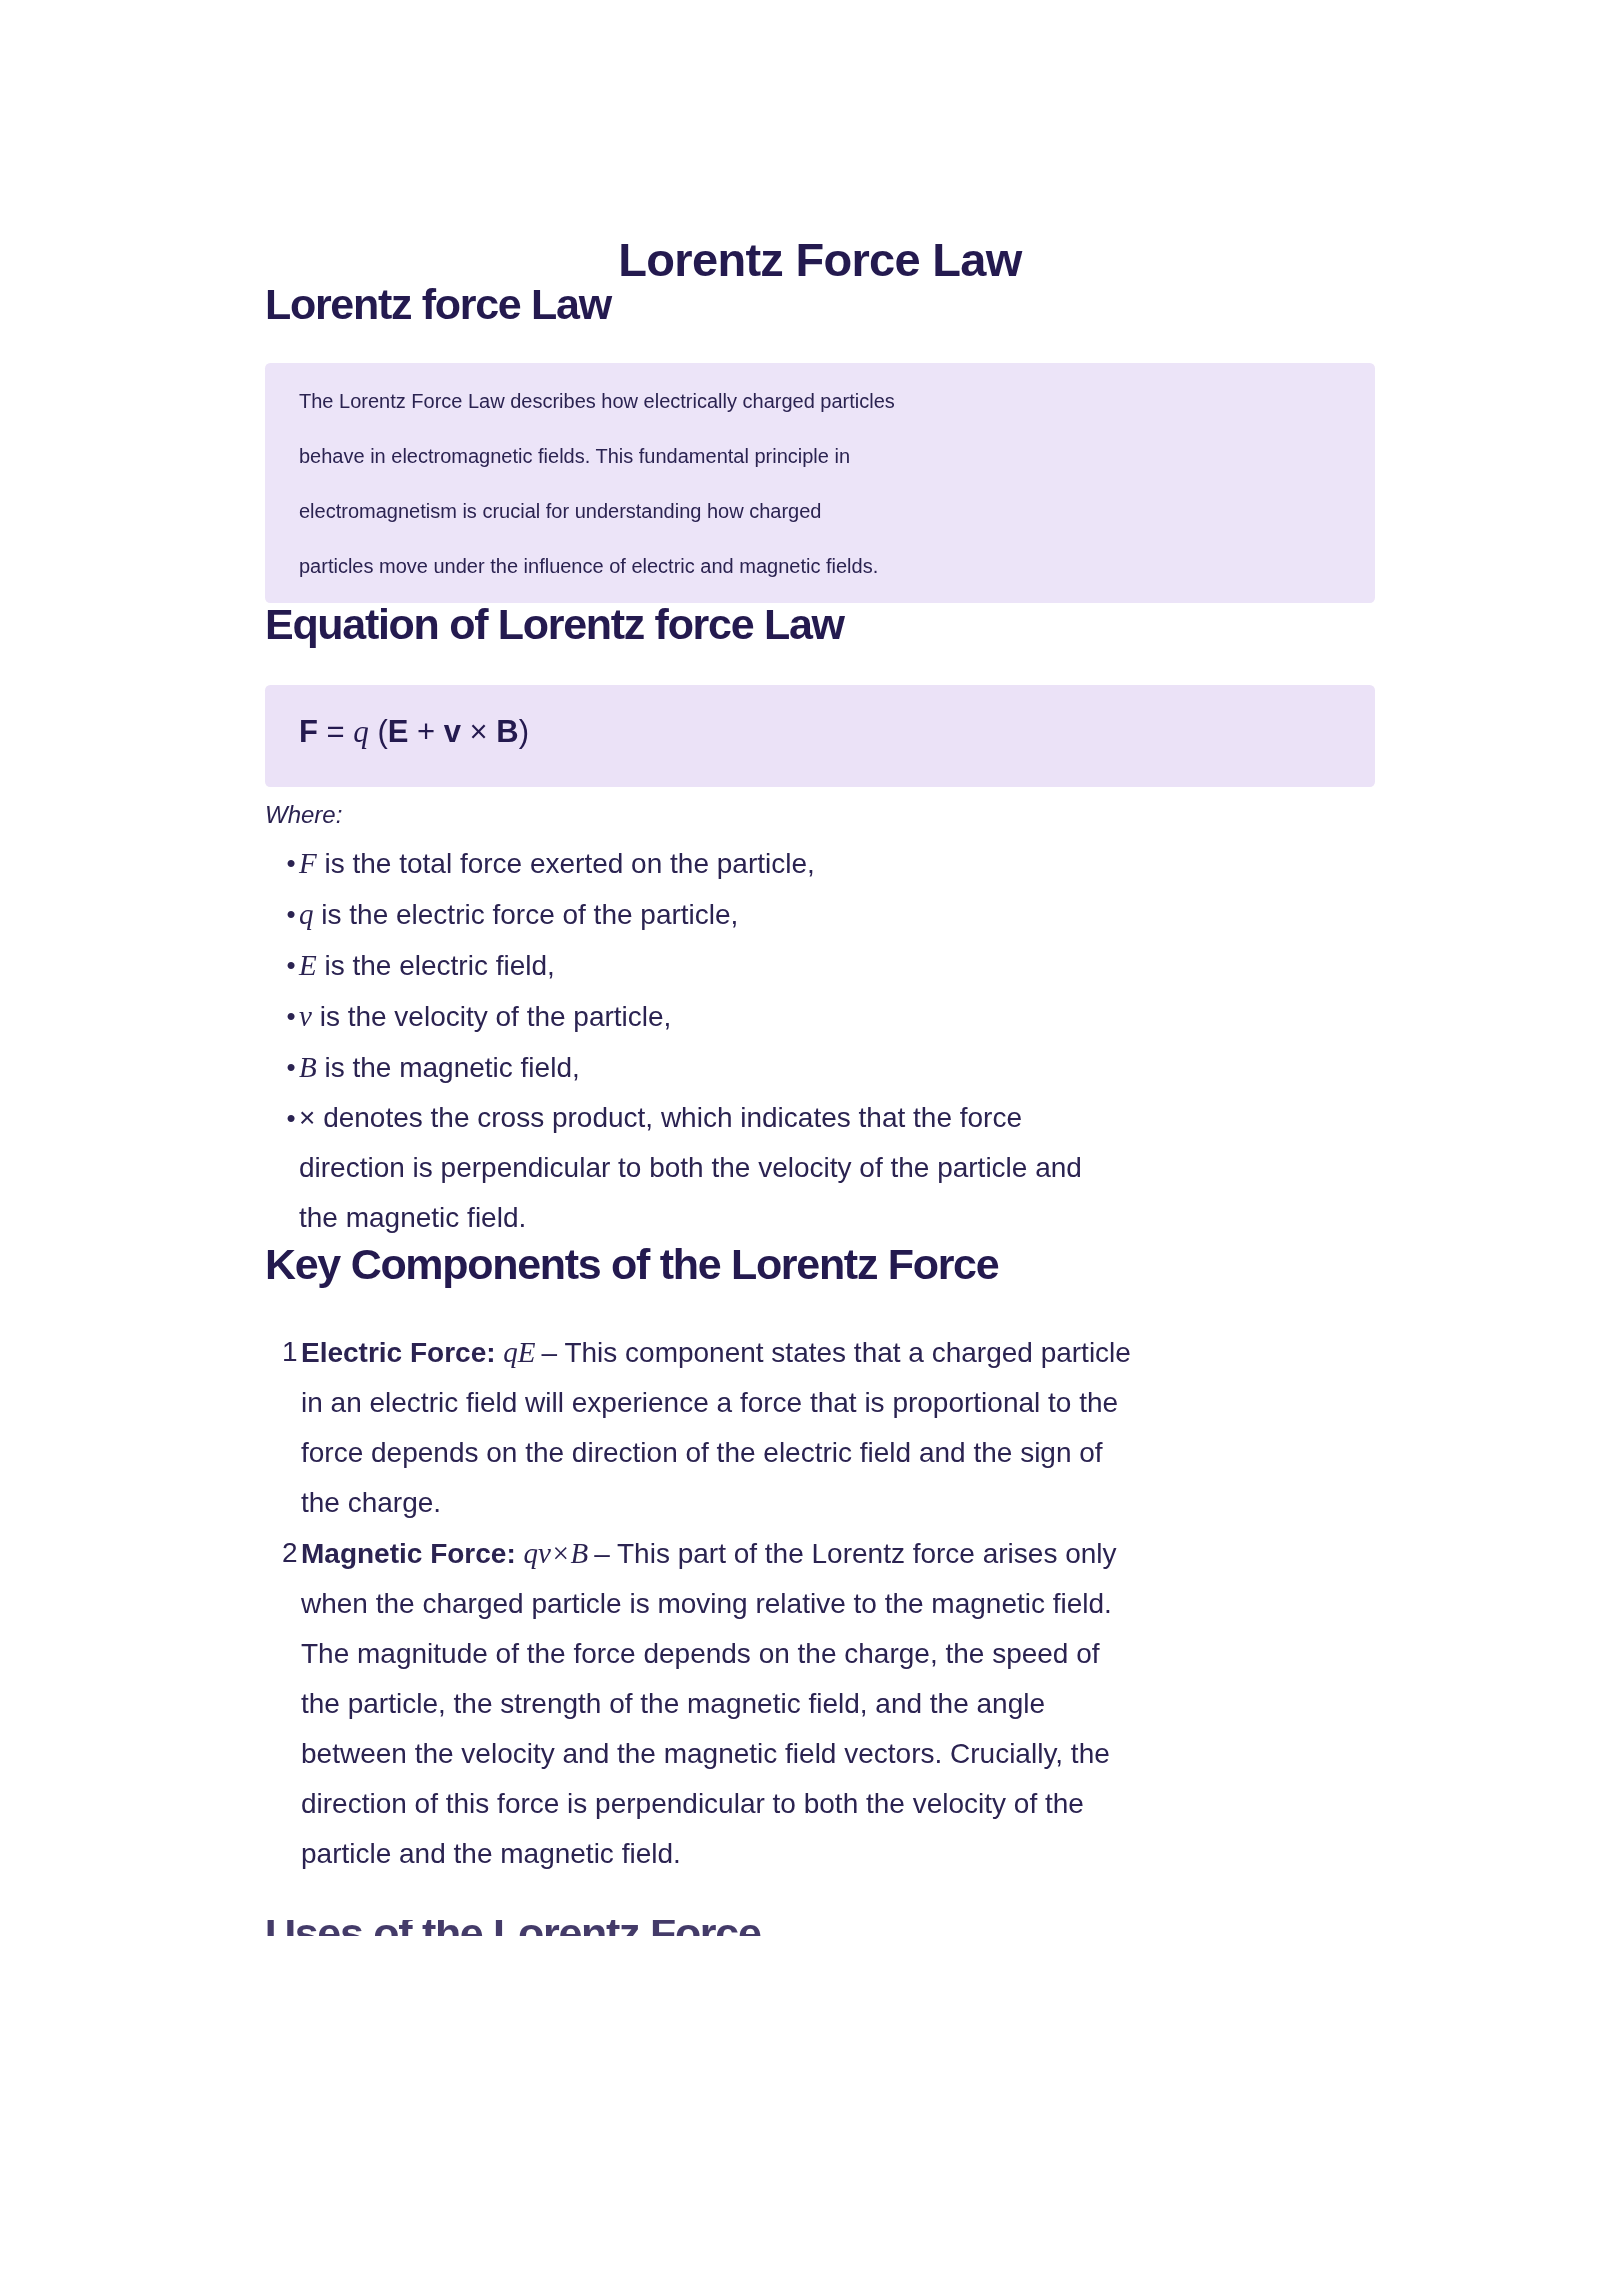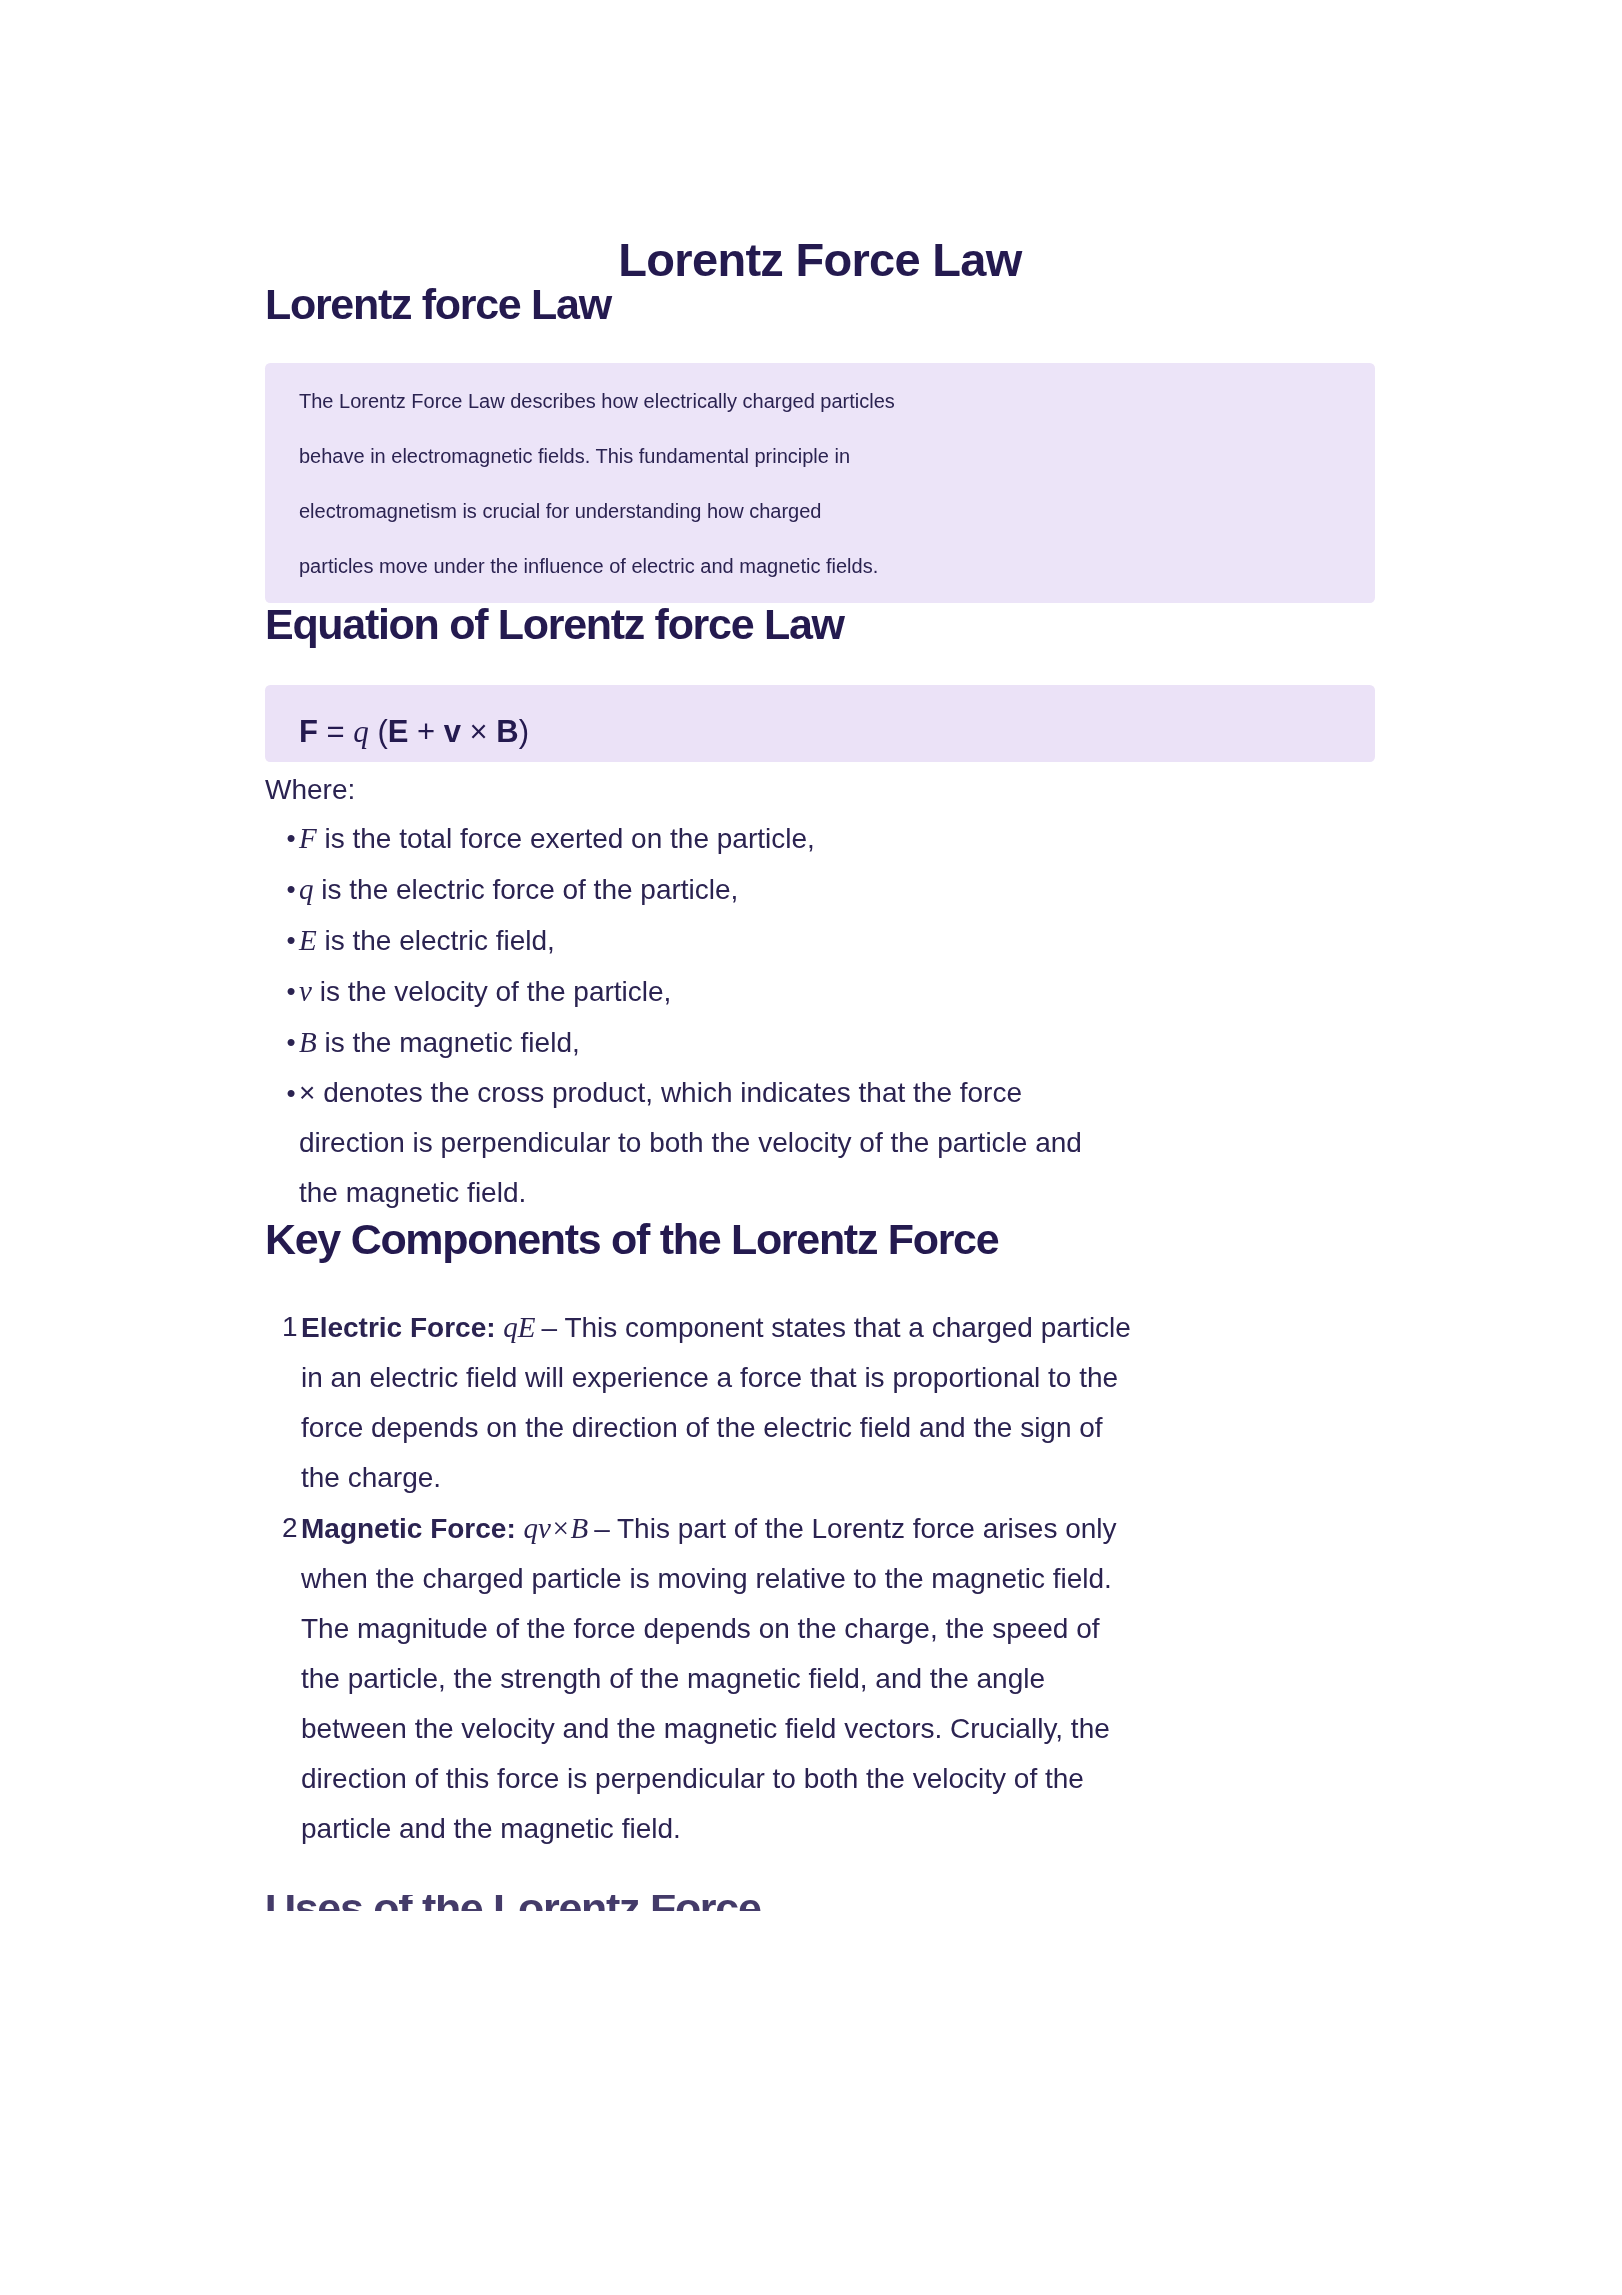--- a/index.html
+++ b/index.html
@@ -46,36 +46,37 @@
     font-size: 20px;
     line-height: 55px;
     color: #2b2351;
   }
   .callout .line { white-space: nowrap; }
 
   .formula-box {
     margin-top: 39px;
     background: #ebe2f7;
     border-radius: 5.2px;
-    padding: 21px 34px 4px 34px;
+    padding: 21px 34px 29px 34px;
     font-size: 31px;
     line-height: 52px;
     color: #241a4f;
   }
   .formula-box .bold { font-weight: bold; }
   .formula-box .math-var {
     font-family: "Liberation Serif", serif;
     font-style: italic;
     font-size: 31px;
   }
 
   .where {
     margin: 5.2px 0 0 0;
-    font-size: 28px;
+    font-size: 24px;
     line-height: 46px;
+    font-style: italic;
   }
 
   ul.var-list {
     margin: 0;
     padding: 0;
     list-style: none;
     font-size: 28px;
     line-height: 50px;
   }
   ul.var-list li {

